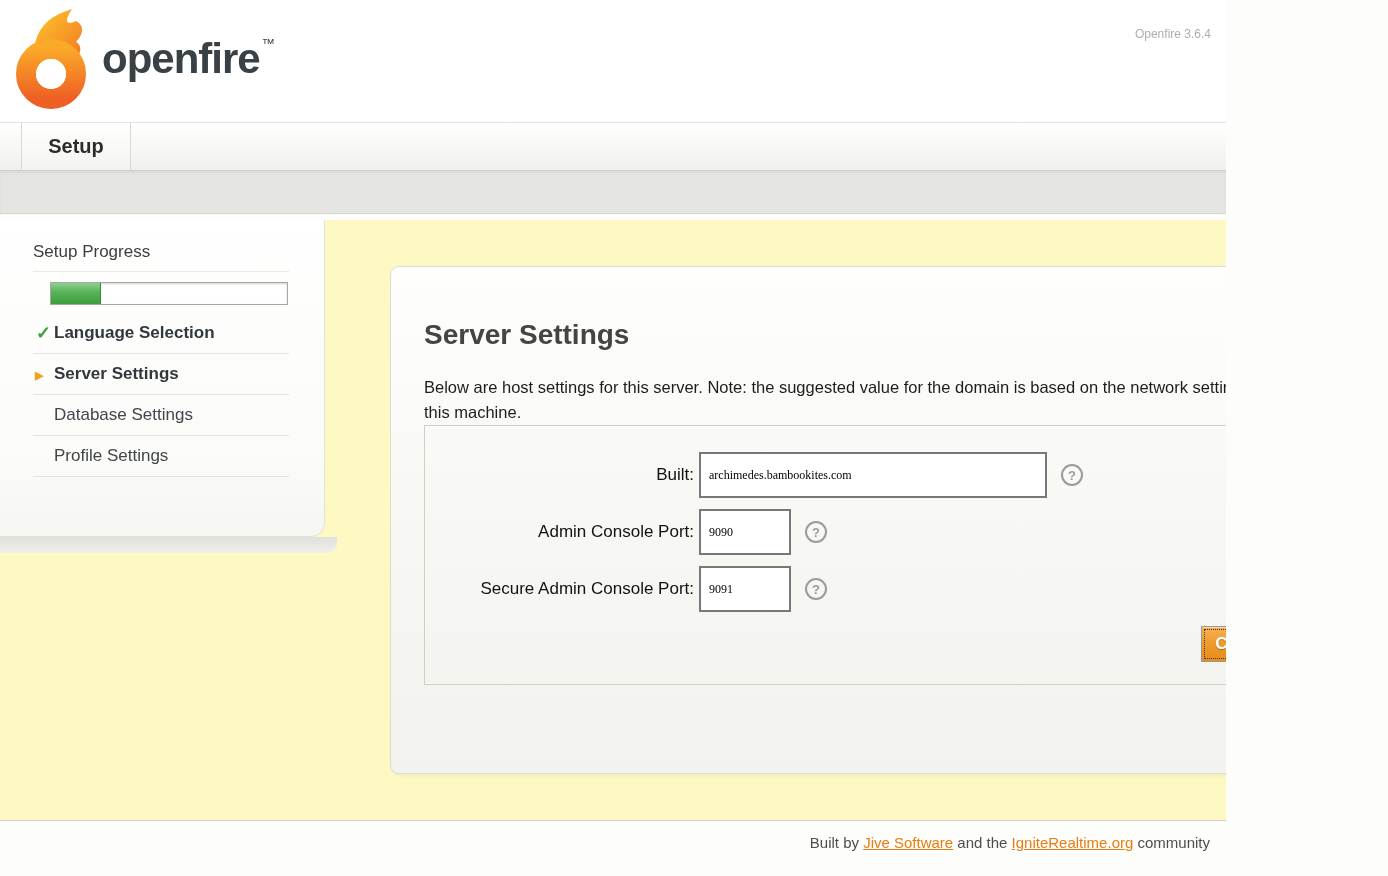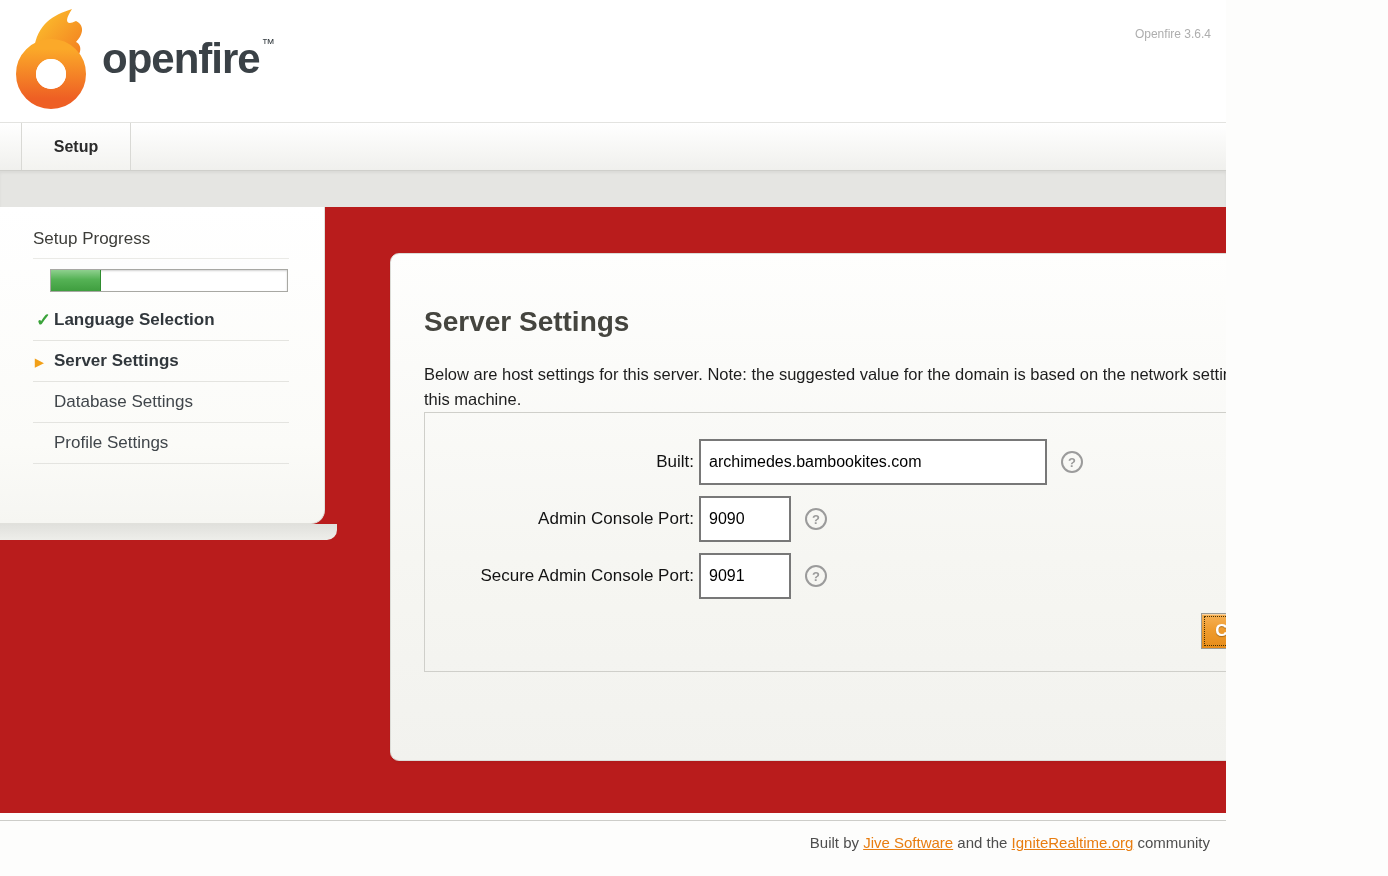--- a/index.html
+++ b/index.html
@@ -9,25 +9,25 @@
 
   
   .header { position:absolute; top:0; left:0; width:100%; height:123px; background:#ffffff; border-bottom:1px solid #e3e3e0; }
   .logo { position:absolute; left:16px; top:8px; display:flex; align-items:center; }
   .logo-text { font-size:42px; font-weight:bold; color:#3a4146; letter-spacing:-1px; margin-left:8px; }
   .logo-tm { font-size:13px; color:#3a4146; vertical-align:top; position:relative; top:-16px; margin-left:2px; }
   .version { position:absolute; right:15px; top:27px; font-size:12px; color:#aeaeae; }
 
   
   .tabbar { position:absolute; top:123px; left:0; width:100%; height:48px; background:linear-gradient(180deg,#ffffff,#f0f0ed); border-bottom:1px solid #cfcfcb; }
-  .tab { position:absolute; left:21px; top:0; width:110px; height:47px; border-left:1px solid #d9d9d5; border-right:1px solid #d9d9d5; background:linear-gradient(180deg,#ffffff,#f3f3f0); text-align:center; line-height:47px; font-size:16px; font-weight:bold; color:#2b2b2b; cursor:pointer; }
+  .tab { position:absolute; left:21px; top:0; width:110px; height:47px; border-left:1px solid #d9d9d5; border-right:1px solid #d9d9d5; background:linear-gradient(180deg,#ffffff,#f3f3f0); text-align:center; line-height:47px; font-size:20px; font-weight:bold; color:#2b2b2b; cursor:pointer; }
   .subbar { position:absolute; top:171px; left:0; width:100%; height:43px; background:#e5e5e2; border-bottom:1px solid #d2d2ce; box-shadow:inset 0 2px 3px rgba(0,0,0,0.05); }
 
   
-  .content { position:absolute; top:207px; left:0; width:100%; height:606px; background:#b91c1c; }
+  .content { position:absolute; top:220px; left:0; width:100%; height:606px; background:#fef9c3; }
 
   
   .sidebar { position:absolute; left:0; top:0; width:325px; height:317px; padding:22px 35px 0 33px; background:linear-gradient(180deg,#ffffff 0%,#fbfbf8 75%,#f6f6f2 100%); border-right:1px solid #e1e1dc; border-bottom:1px solid #e1e1dc; border-bottom-right-radius:14px; }
   .sidebar-shadow { position:absolute; left:0; top:317px; width:337px; height:16px; background:linear-gradient(180deg,#e0e0dc,#eeeeea); border-bottom-right-radius:10px; }
   .sidebar-title { font-size:17px; color:#3d3d39; padding-bottom:9px; border-bottom:1px solid #eaeae6; }
   .progressbar { margin:10px 0 8px 17px; width:238px; height:23px; border:1px solid #a8a8a3; background:#ffffff; box-shadow:inset 0 1px 2px rgba(0,0,0,0.18); }
   .progress-fill { height:100%; width:0; background:linear-gradient(180deg,#8ed08e 0%,#55b255 45%,#3f9e3f 100%); border-right:1px solid #2f8c2f; }
   .steps { list-style:none; margin-top:5px; }
   .step { position:relative; padding:10px 0 10px 21px; border-bottom:1px solid #e4e4e0; font-size:17px; color:#404categ64a; color:#40464b; }
   .step.done, .step.current { font-weight:bold; color:#31373c; }
@@ -36,21 +36,21 @@
   .marker.arrow { color:#f2a018; font-size:11px; top:15px; left:2px; }
 
   
   .panel { position:absolute; left:390px; top:46px; width:967px; height:508px; background:linear-gradient(180deg,#fefefd 0%,#f6f6f2 60%,#f2f2ee 100%); border:1px solid #dcdcd7; border-radius:9px; box-shadow:1px 2px 3px rgba(0,0,0,0.05); padding:52px 32px 0 33px; }
   .panel h1 { font-size:28px; color:#45453f; margin-bottom:24px; }
   .desc { font-size:16.5px; line-height:1.52; color:#1d1d1d; max-width:865px; }
 
   .formbox { position:relative; border:1px solid #cfcfca; height:260px; padding-top:26px; background:transparent; }
   .frow { display:flex; align-items:center; margin-bottom:11px; }
   .flabel { width:274px; text-align:right; font-size:17px; color:#121212; padding-right:5px; flex:none; }
-  .finput { border:2px solid #787878; background:#ffffff; font-size:16px; color:#000; padding:21px 8px; height:33px; font-family:Liberation Sans, sans-serif; }
+  .finput { border:2px solid #787878; background:#ffffff; font-size:12px; color:#000; padding:21px 8px; height:33px; font-family:Liberation Serif, serif; }
   .finput.wide { width:348px; }
   .finput.narrow { width:92px; }
   .help { margin-left:14px; width:22px; height:22px; border:2px solid #9b9b9b; border-radius:50%; color:#9b9b9b; font-size:13px; font-weight:bold; display:flex; align-items:center; justify-content:center; cursor:pointer; flex:none; background:transparent; }
 
   .continue-btn { position:absolute; right:20px; bottom:22px; padding:7px 13px; font-size:17px; font-weight:bold; color:#ffffff; text-shadow:0 1px 1px rgba(0,0,0,0.3); background:linear-gradient(180deg,#f6b156 0%,#ef9c2f 45%,#e78c19 100%); border:1px solid #9a9a94; box-shadow:inset 0 1px 0 rgba(255,255,255,0.45); outline:1px dotted #463205; outline-offset:-4px; cursor:pointer; font-family:"Liberation Sans", sans-serif; }
 
   
   .footer { position:absolute; bottom:0; left:0; width:100%; height:56px; background:#fdfdfc; border-top:1px solid #cdcdc9; }
   .footer-text { text-align:right; padding:13px 16px 0 0; font-size:15px; color:#4e4e4e; }
   .footer-text a { color:#e87d10; text-decoration:underline; cursor:pointer; }

